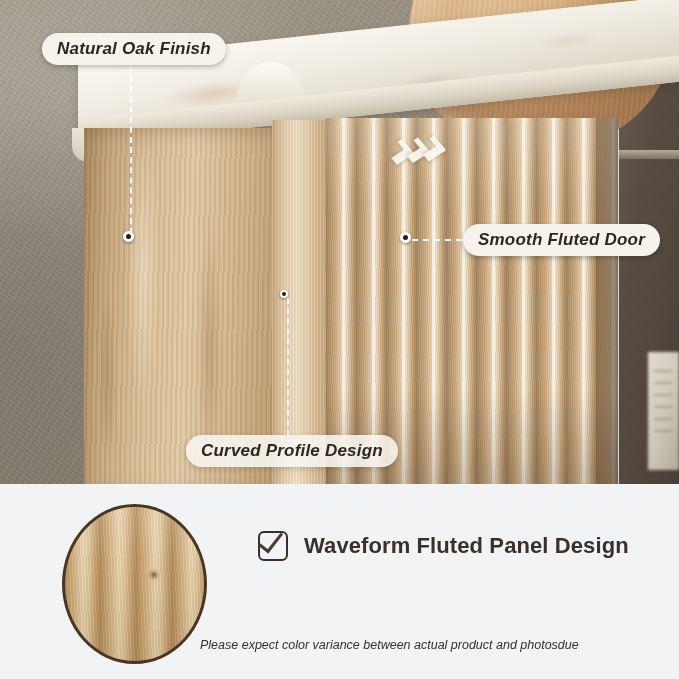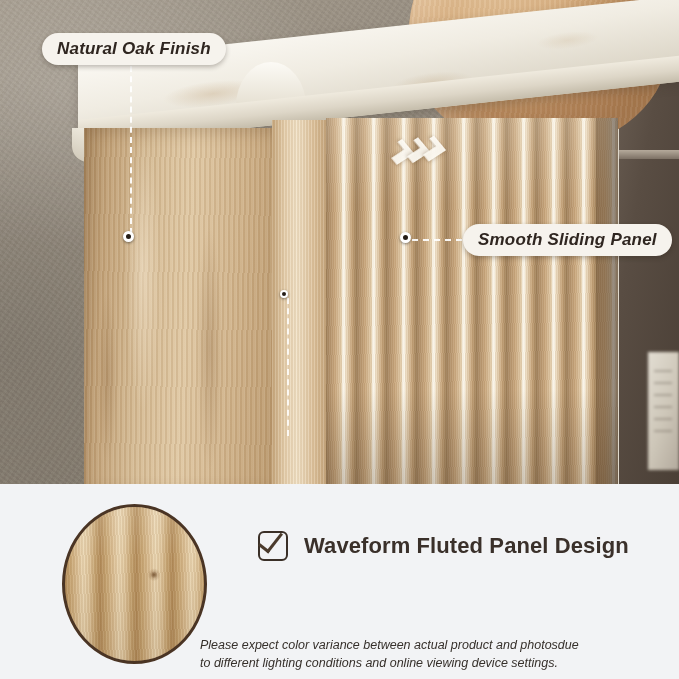--- a/index.html
+++ b/index.html
@@ -329,39 +329,39 @@
       <div class="chev c2"></div>
       <div class="chev c3"></div>
     </div>
 
     <div class="lead-v" id="lead-oak"></div>
     <div class="dot" id="dot-oak"></div>
     <div class="pill" id="pill-oak">Natural Oak Finish</div>
 
     <div class="lead-h" id="lead-door"></div>
     <div class="dot" id="dot-door"></div>
-    <div class="pill" id="pill-door">Smooth Sliding Panel</div>
+    <div class="pill" id="pill-door">Smooth Fluted Door</div>
 
     <div class="lead-v" id="lead-curve"></div>
     <div class="dot" id="dot-curve"></div>
+    <div class="pill" id="pill-curve">Curved Profile Design</div>
 
   </div>
 
   <div id="panel">
 
     <div class="swatch"></div>
 
     <div class="feature" id="feat-0">
       <span class="checkbox">
         <span class="tick"></span>
       </span>
       <span class="feature-label">Waveform Fluted Panel Design</span>
     </div>
 
 
     <div class="disclaimer">
       <span class="ln">Please expect color variance between actual product and photosdue</span>
-      <span class="ln">to different lighting conditions and online viewing device settings.</span>
     </div>
 
   </div>
 
 </div>
 
 </body></html>

